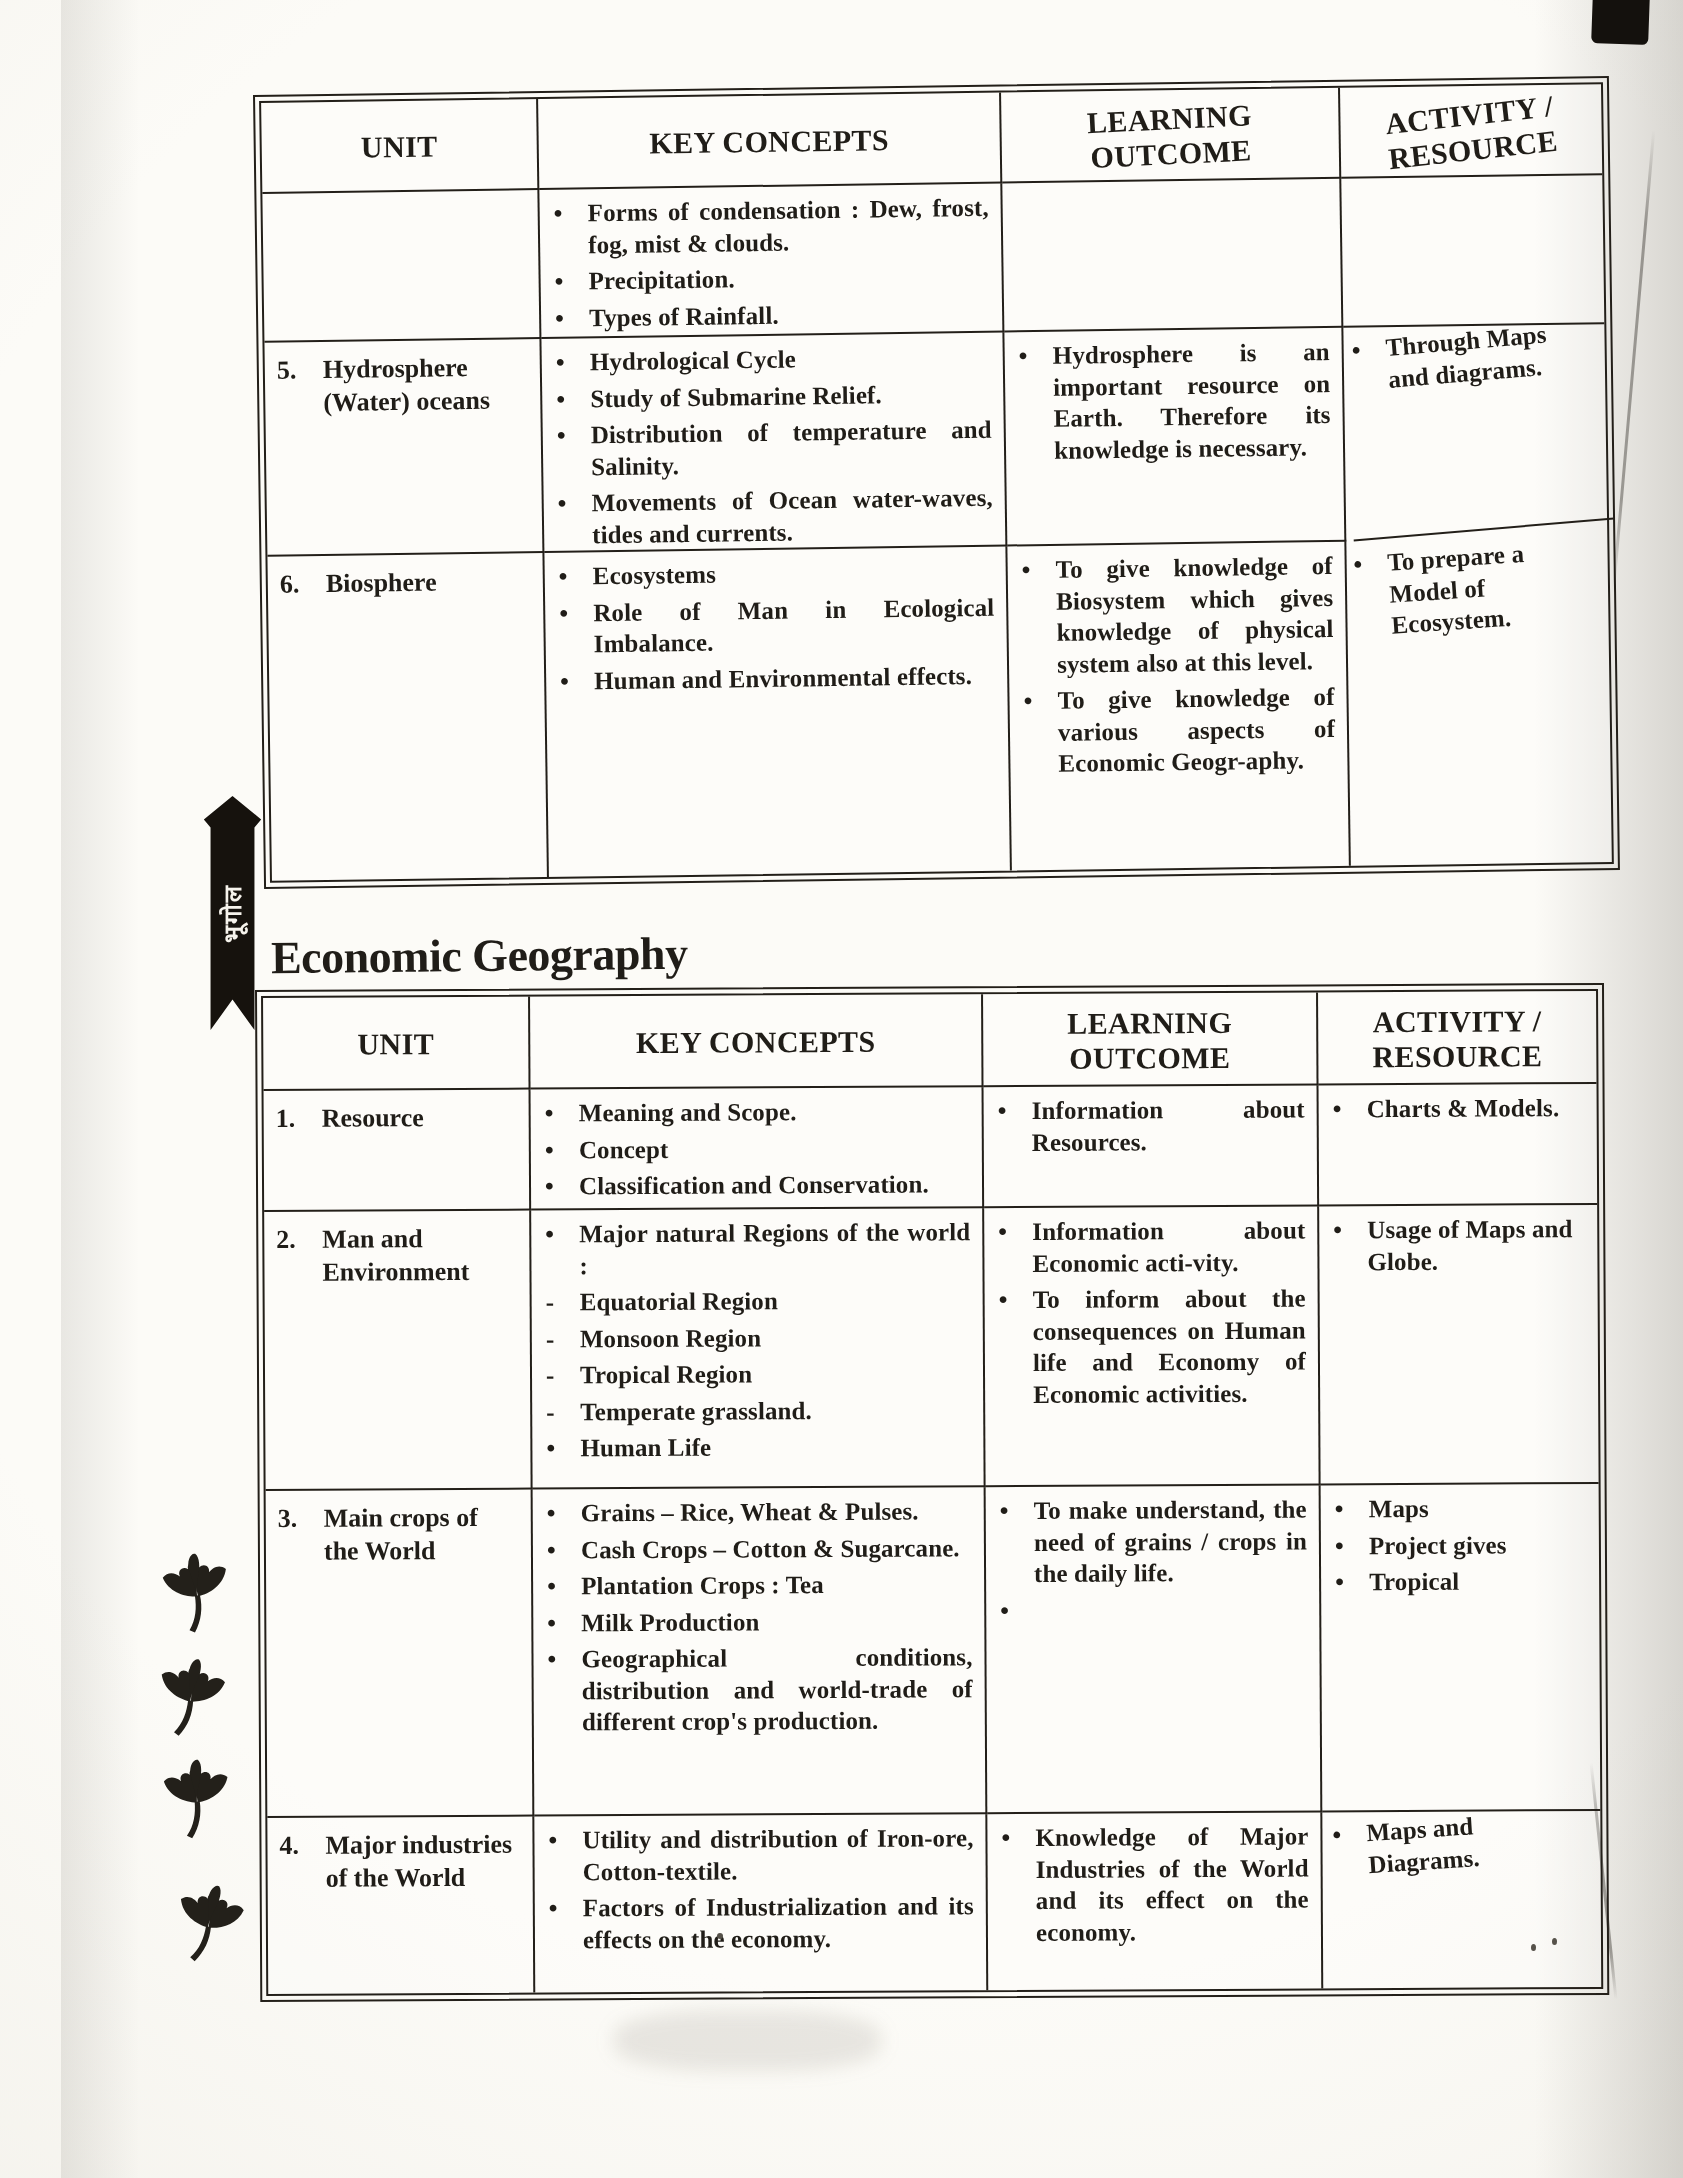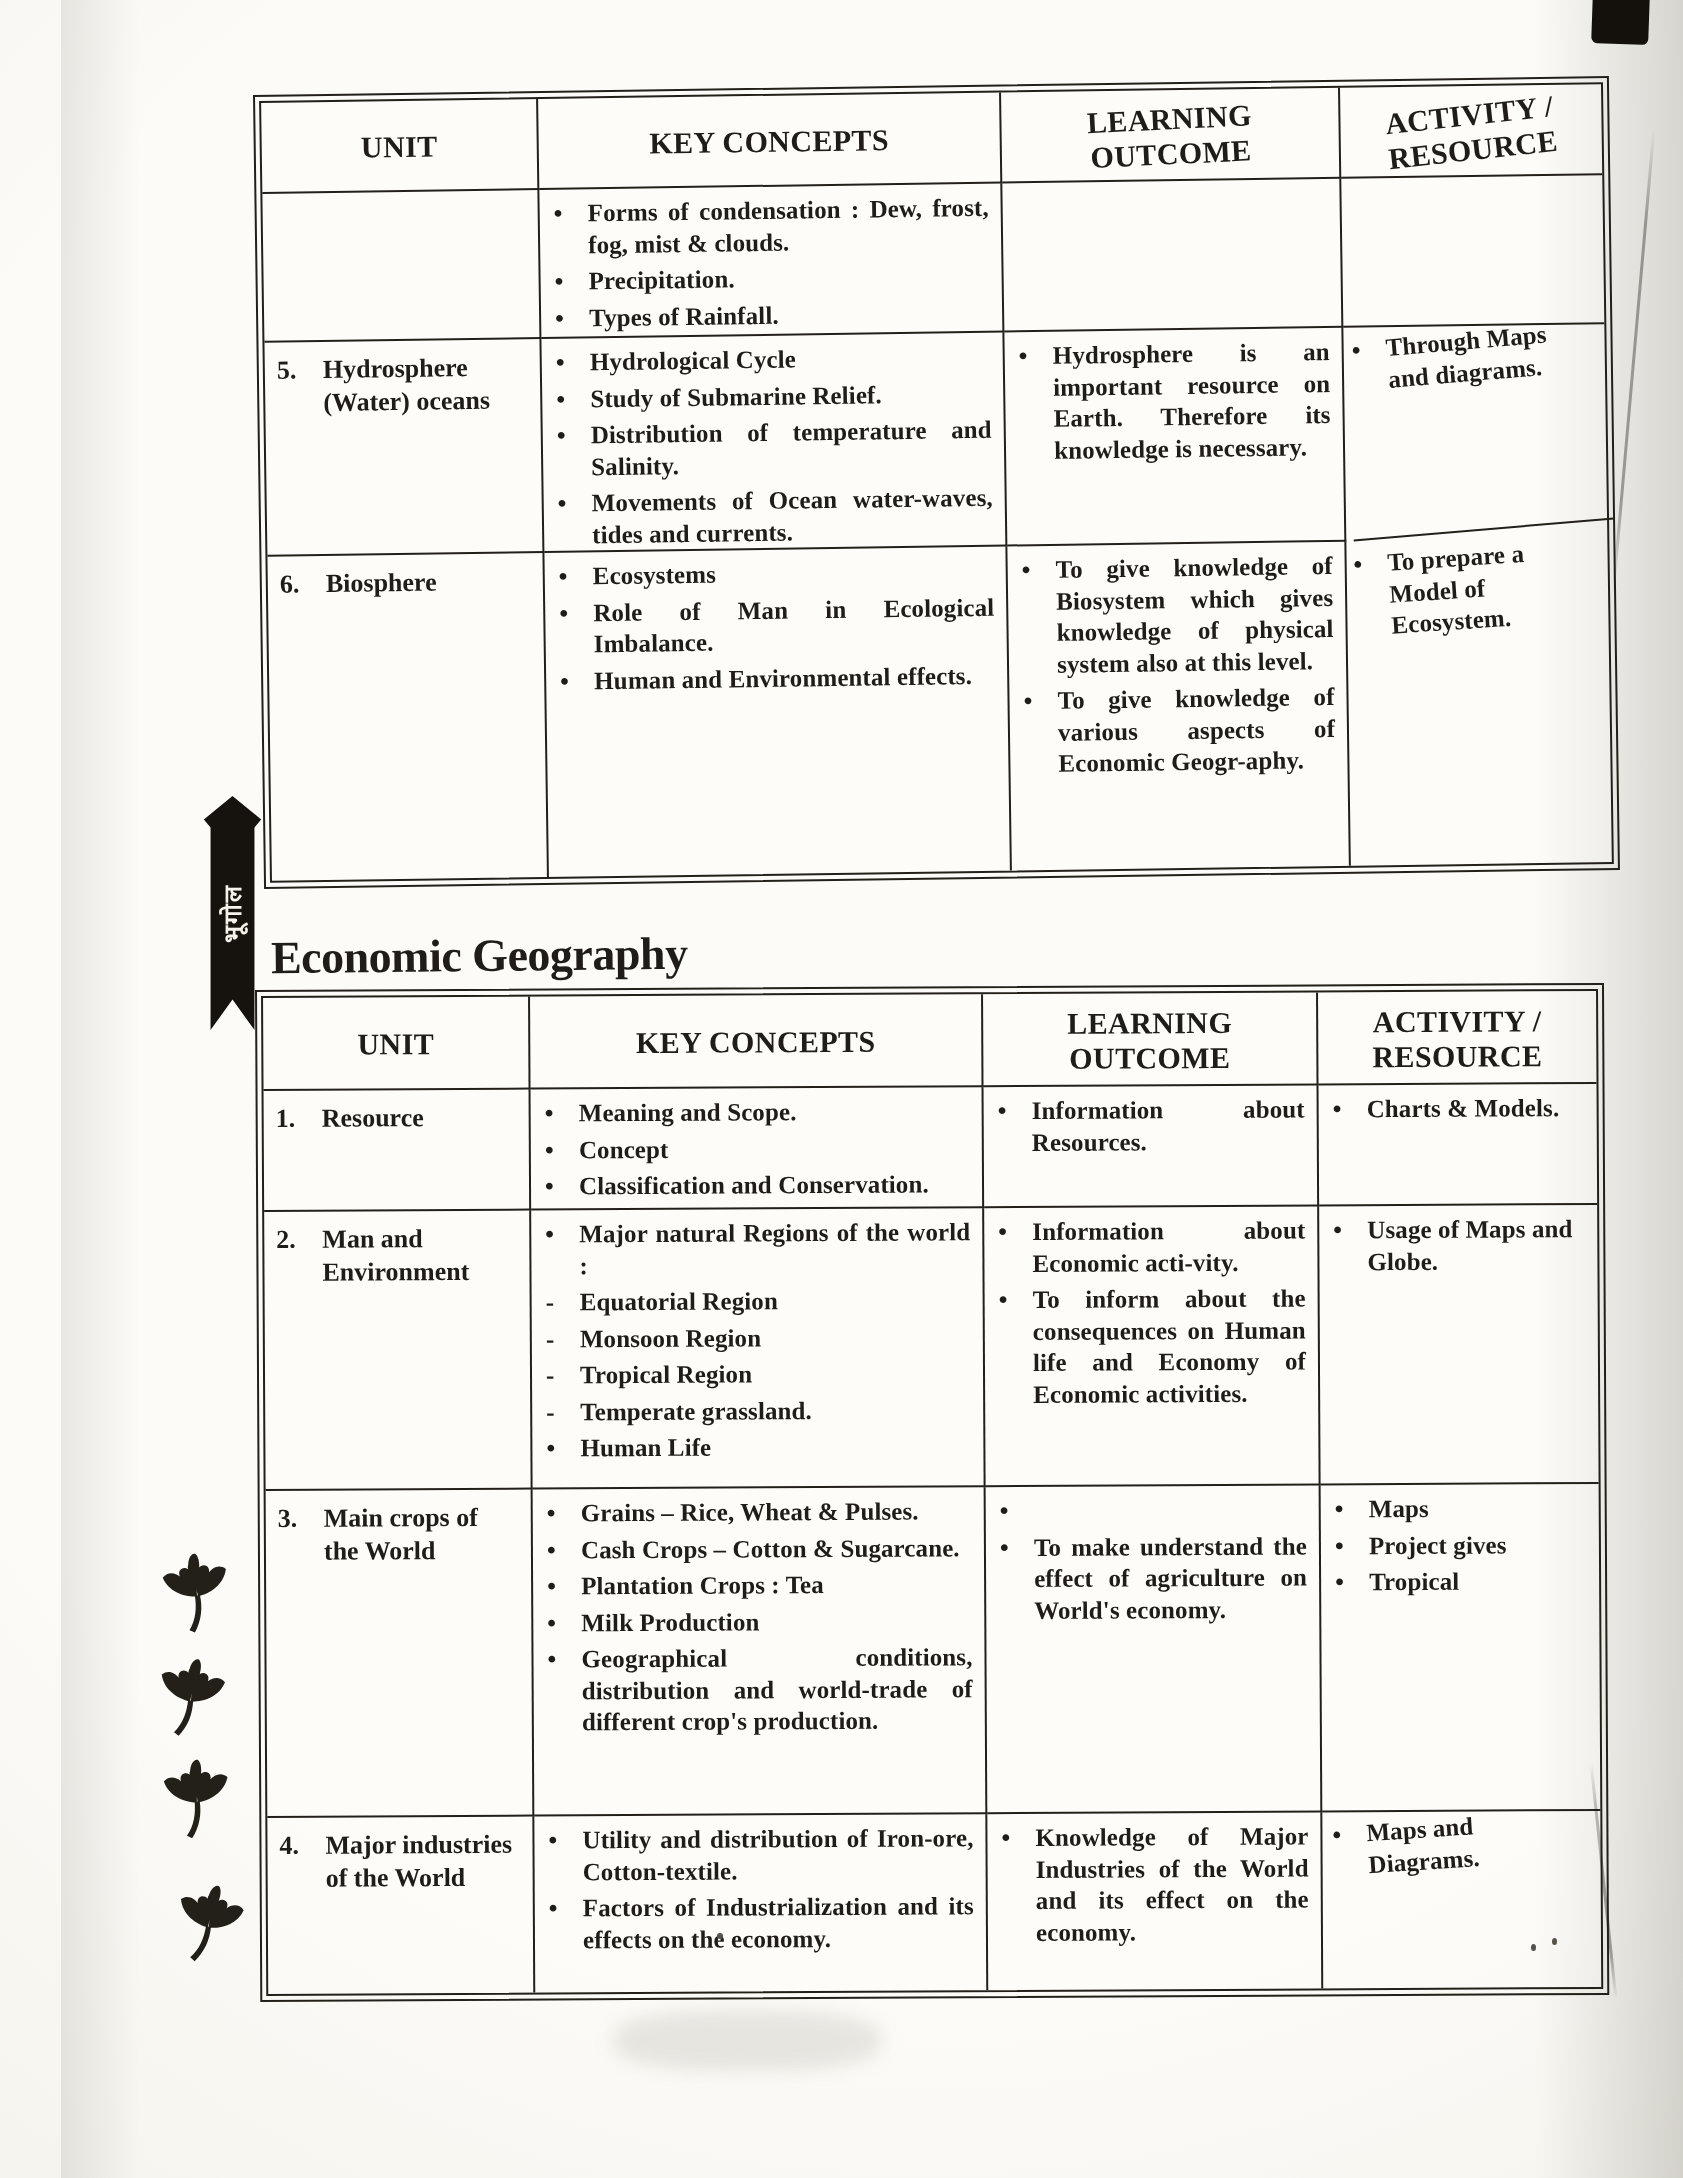--- a/index.html
+++ b/index.html
@@ -317,24 +317,24 @@
           <span class="tx">Milk Production</span>
         </div>
         <div class="li">
           <span class="mk">•</span>
           <span class="tx">Geographical conditions, distribution and world-trade of different crop's production.</span>
         </div>
       </div>
     <div class="cell body-txt">
         <div class="li">
           <span class="mk">•</span>
-        </div>
-        <div class="li">
-          <span class="mk">•</span>
-          <span class="tx">To make understand the effect of agriculture on World's economy.</span>
+          <span class="tx">To make understand, the need of grains / crops in the daily life.</span>
+        </div>
+        <div class="li">
+          <span class="mk">•</span>
         </div>
       </div>
     <div class="cell body-txt act cr">
         <div class="li">
           <span class="mk">•</span>
           <span class="tx">Maps</span>
         </div>
         <div class="li">
           <span class="mk">•</span>
           <span class="tx">Project gives</span>

